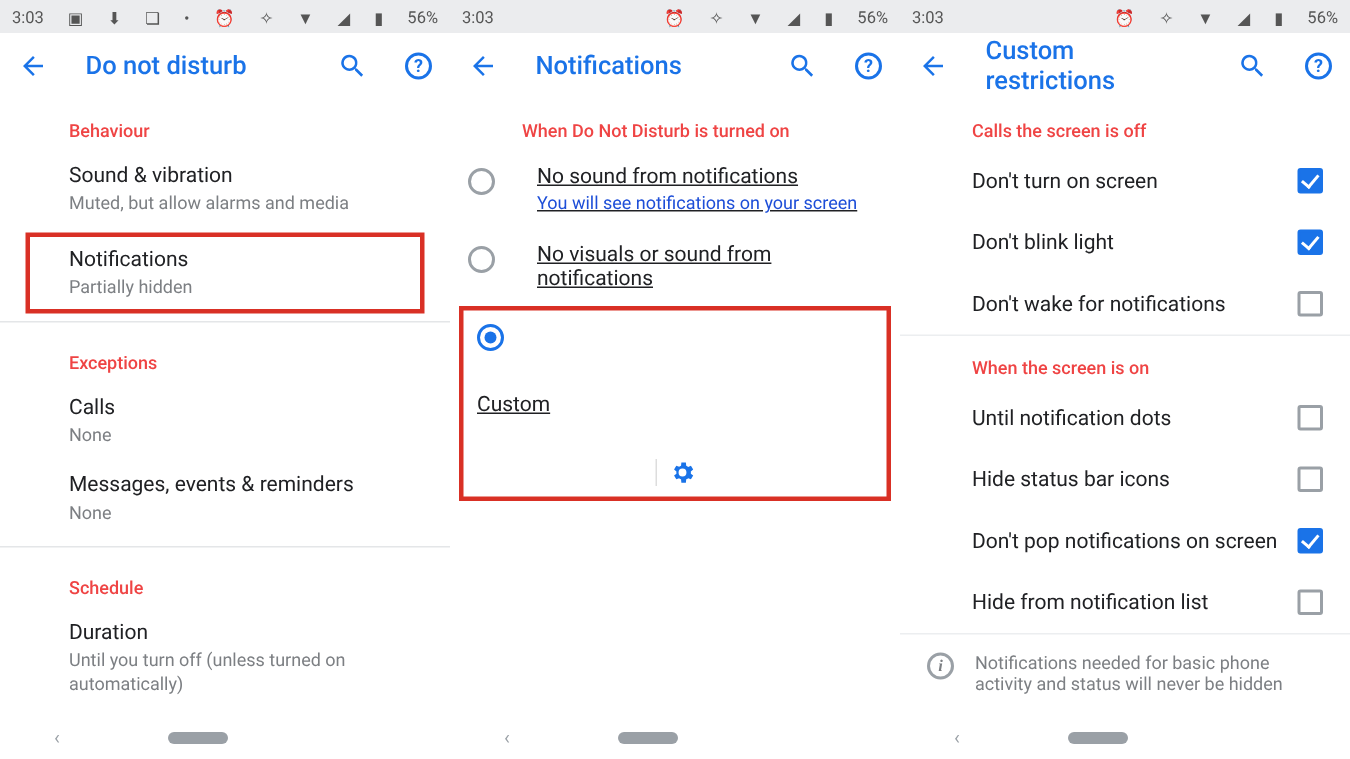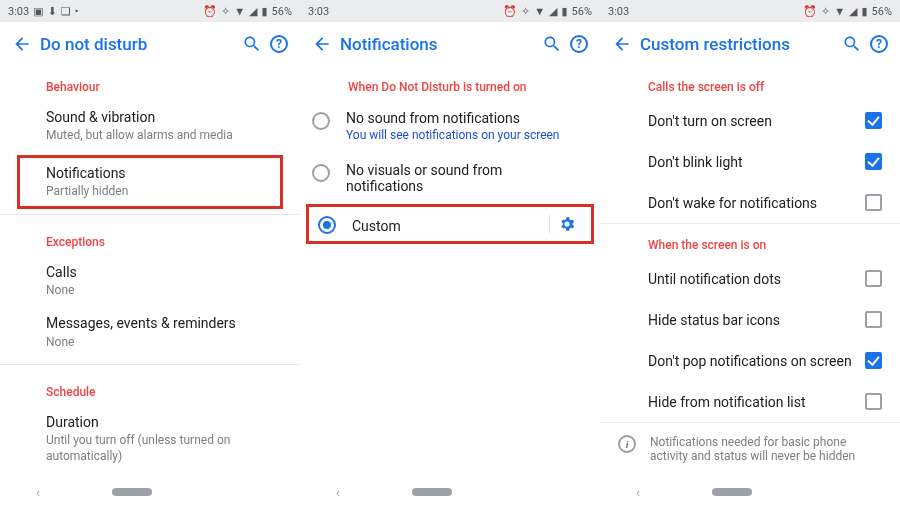--- a/index.html
+++ b/index.html
@@ -20,30 +20,30 @@
   .status-bar {
     height: 22px;
     background: #ebecee;
     display: flex;
     align-items: center;
     justify-content: space-between;
     padding: 0 8px;
     font-size: 11px;
     color: #555;
   }
-  .status-left, .status-right { display: flex; align-items: center; gap: 4px; }
+  .status-left, .status-right { display: flex; align-items: flex-end; gap: 16px; }
   .sb-glyph { font-size: 11px; line-height: 1; }
 
   
   .app-bar {
     height: 44px;
     display: flex;
     align-items: center;
     padding: 0 12px;
-    gap: 8px;
+    gap: 25px;
   }
   .app-title {
     color: #1a73e8;
     font-size: 17px;
     font-weight: 500;
     flex: 1;
   }
   .app-icon { color: #1a73e8; font-size: 18px; display: inline-flex; }
   .help-circle {
     width: 18px; height: 18px; border: 2px solid #1a73e8; border-radius: 50%;
@@ -68,22 +68,23 @@
   .row .title { font-size: 14px; color: #202124; }
   .row .sub { font-size: 12px; color: #7c7f83; margin-top: 2px; }
 
   .divider { height: 1px; background: #e4e6e8; margin: 6px 0; }
 
   .red-box { outline: 3px solid #d93025; outline-offset: -2px; }
   .red-box2 { outline: 3px solid #d93025; outline-offset: -3px; }
 
   
   .radio-row {
-    display: flex; align-items: flex-start; gap: 16px;
+    display: flex; align-items: flex-start; gap: 28px;
     padding: 10px 18px 10px 12px;
+    text-decoration: underline;
   }
   .radio {
     width: 18px; height: 18px; border: 2px solid #9aa0a6; border-radius: 50%;
     margin-top: 2px; flex: none; position: relative;
   }
   .radio.selected { border-color: #1a73e8; }
   .radio.selected::after {
     content:""; position:absolute; top:3px; left:3px; width:8px; height:8px;
     background:#1a73e8; border-radius:50%;
   }
@@ -248,21 +249,21 @@
         </div>
       </div>
 
       <div class="radio-row">
         <span class="radio"></span>
         <div class="radio-text">
           <div class="title">No visuals or sound from notifications</div>
         </div>
       </div>
 
-      <div class="radio-row red-box2" style="margin:0 6px; align-items:flex-end;">
+      <div class="radio-row red-box2" style="margin:0 6px; align-items:flex-start;flex-direction:column;">
         <span class="radio selected"></span>
         <div class="radio-text">
           <div class="title">Custom</div>
         </div>
         <span class="gear">
           <svg width="18" height="18" viewBox="0 0 24 24">
               <path fill="#1a73e8" d="M19.4 13a7.5 7.5 0 000-2l2.1-1.6-2-3.4-2.5 1a7.6 7.6 0 00-1.7-1L15 3h-4l-.3 2.9a7.6 7.6 0 00-1.7 1l-2.5-1-2 3.4L6.6 11a7.5 7.5 0 000 2l-2.1 1.6 2 3.4 2.5-1a7.6 7.6 0 001.7 1L11 21h4l.3-2.9a7.6 7.6 0 001.7-1l2.5 1 2-3.4zM12 15.5A3.5 3.5 0 1112 8.5a3.5 3.5 0 010 7z"></path>
             </svg>
         </span>
       </div>

